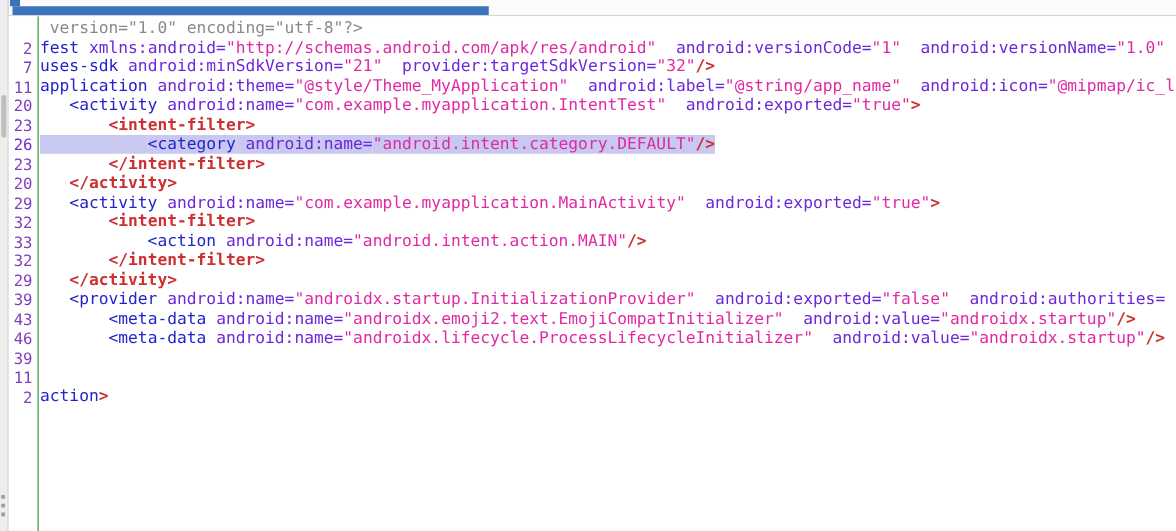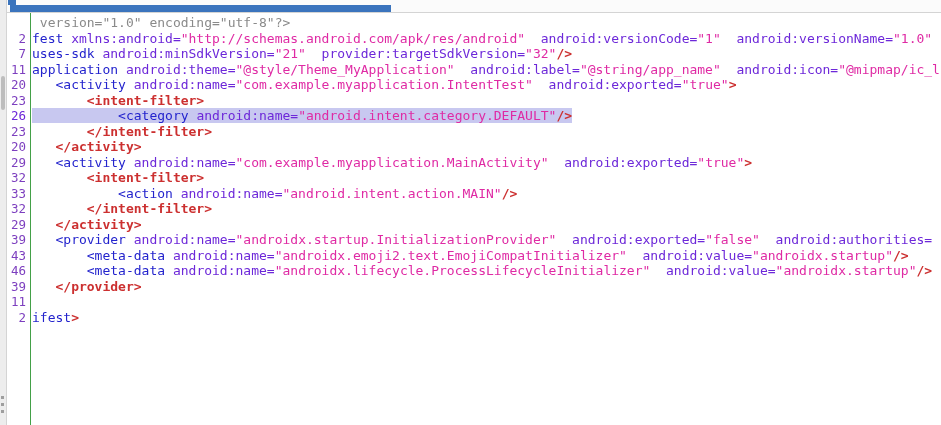--- a/index.html
+++ b/index.html
@@ -78,17 +78,17 @@
       <div class="line"><span class="num">23</span><span class="codecell"><span class="txt">       </span><span class="bad">&lt;/intent-filter&gt;</span></span></div>
       <div class="line"><span class="num">20</span><span class="codecell"><span class="txt">   </span><span class="bad">&lt;/activity&gt;</span></span></div>
       <div class="line"><span class="num">29</span><span class="codecell"><span class="txt">   </span><span class="tag">&lt;activity</span><span class="txt"> </span><span class="attr">android:name=</span><span class="str">"com.example.myapplication.MainActivity"</span><span class="txt">  </span><span class="attr">android:exported=</span><span class="str">"true"</span><span class="bad">&gt;</span></span></div>
       <div class="line"><span class="num">32</span><span class="codecell"><span class="txt">       </span><span class="bad">&lt;intent-filter&gt;</span></span></div>
       <div class="line"><span class="num">33</span><span class="codecell"><span class="txt">           </span><span class="tag">&lt;action</span><span class="txt"> </span><span class="attr">android:name=</span><span class="str">"android.intent.action.MAIN"</span><span class="bad">/&gt;</span></span></div>
       <div class="line"><span class="num">32</span><span class="codecell"><span class="txt">       </span><span class="bad">&lt;/intent-filter&gt;</span></span></div>
       <div class="line"><span class="num">29</span><span class="codecell"><span class="txt">   </span><span class="bad">&lt;/activity&gt;</span></span></div>
       <div class="line"><span class="num">39</span><span class="codecell"><span class="txt">   </span><span class="tag">&lt;provider</span><span class="txt"> </span><span class="attr">android:name=</span><span class="str">"androidx.startup.InitializationProvider"</span><span class="txt">  </span><span class="attr">android:exported=</span><span class="str">"false"</span><span class="txt">  </span><span class="attr">android:authorities=</span></span></div>
       <div class="line"><span class="num">43</span><span class="codecell"><span class="txt">       </span><span class="tag">&lt;meta-data</span><span class="txt"> </span><span class="attr">android:name=</span><span class="str">"androidx.emoji2.text.EmojiCompatInitializer"</span><span class="txt">  </span><span class="attr">android:value=</span><span class="str">"androidx.startup"</span><span class="bad">/&gt;</span></span></div>
       <div class="line"><span class="num">46</span><span class="codecell"><span class="txt">       </span><span class="tag">&lt;meta-data</span><span class="txt"> </span><span class="attr">android:name=</span><span class="str">"androidx.lifecycle.ProcessLifecycleInitializer"</span><span class="txt">  </span><span class="attr">android:value=</span><span class="str">"androidx.startup"</span><span class="bad">/&gt;</span></span></div>
-      <div class="line"><span class="num">39</span><span class="codecell"><span class="txt">   </span><span class="bad">&lt;/provider&gt;</span></span></div>
+      <div class="line"><span class="num">39</span></div>
       <div class="line"><span class="num">11</span></div>
-      <div class="line"><span class="num">2</span><span class="codecell"><span class="tag">ifest</span><span class="bad">&gt;</span></span></div>
+      <div class="line"><span class="num">2</span><span class="codecell"><span class="tag">action</span><span class="bad">&gt;</span></span></div>
     </div>
 </div>
 
 </body></html>

